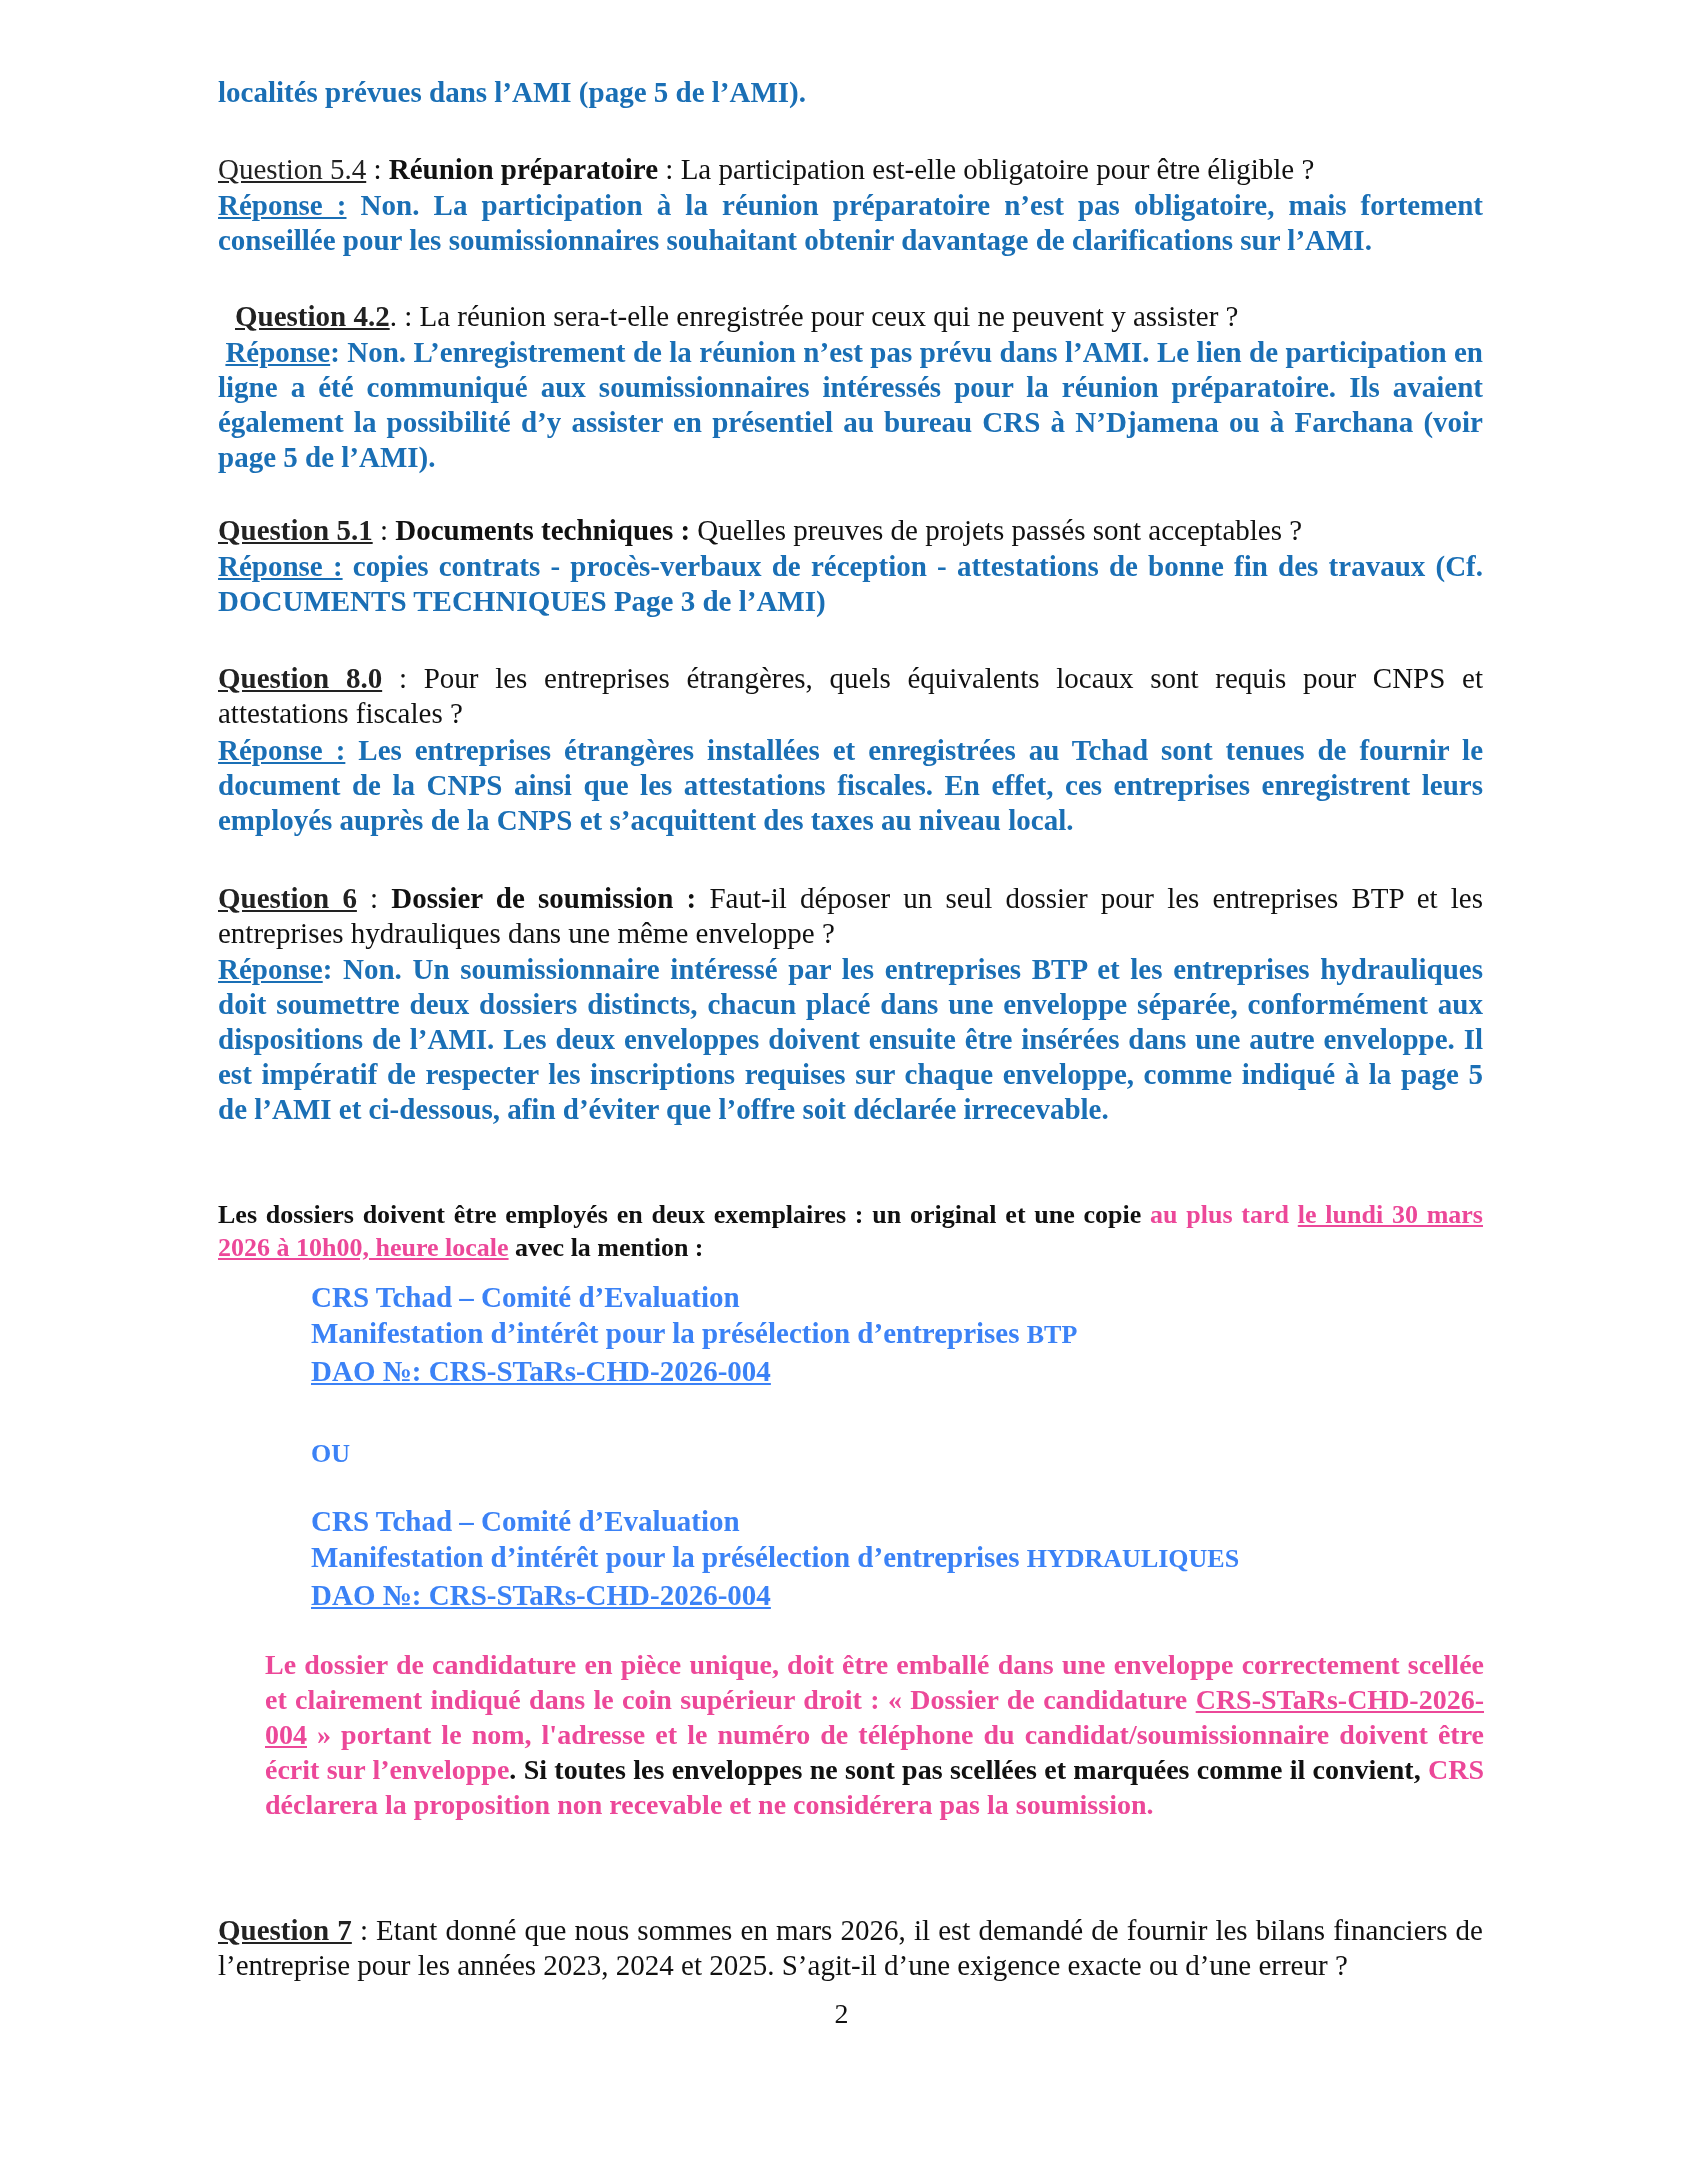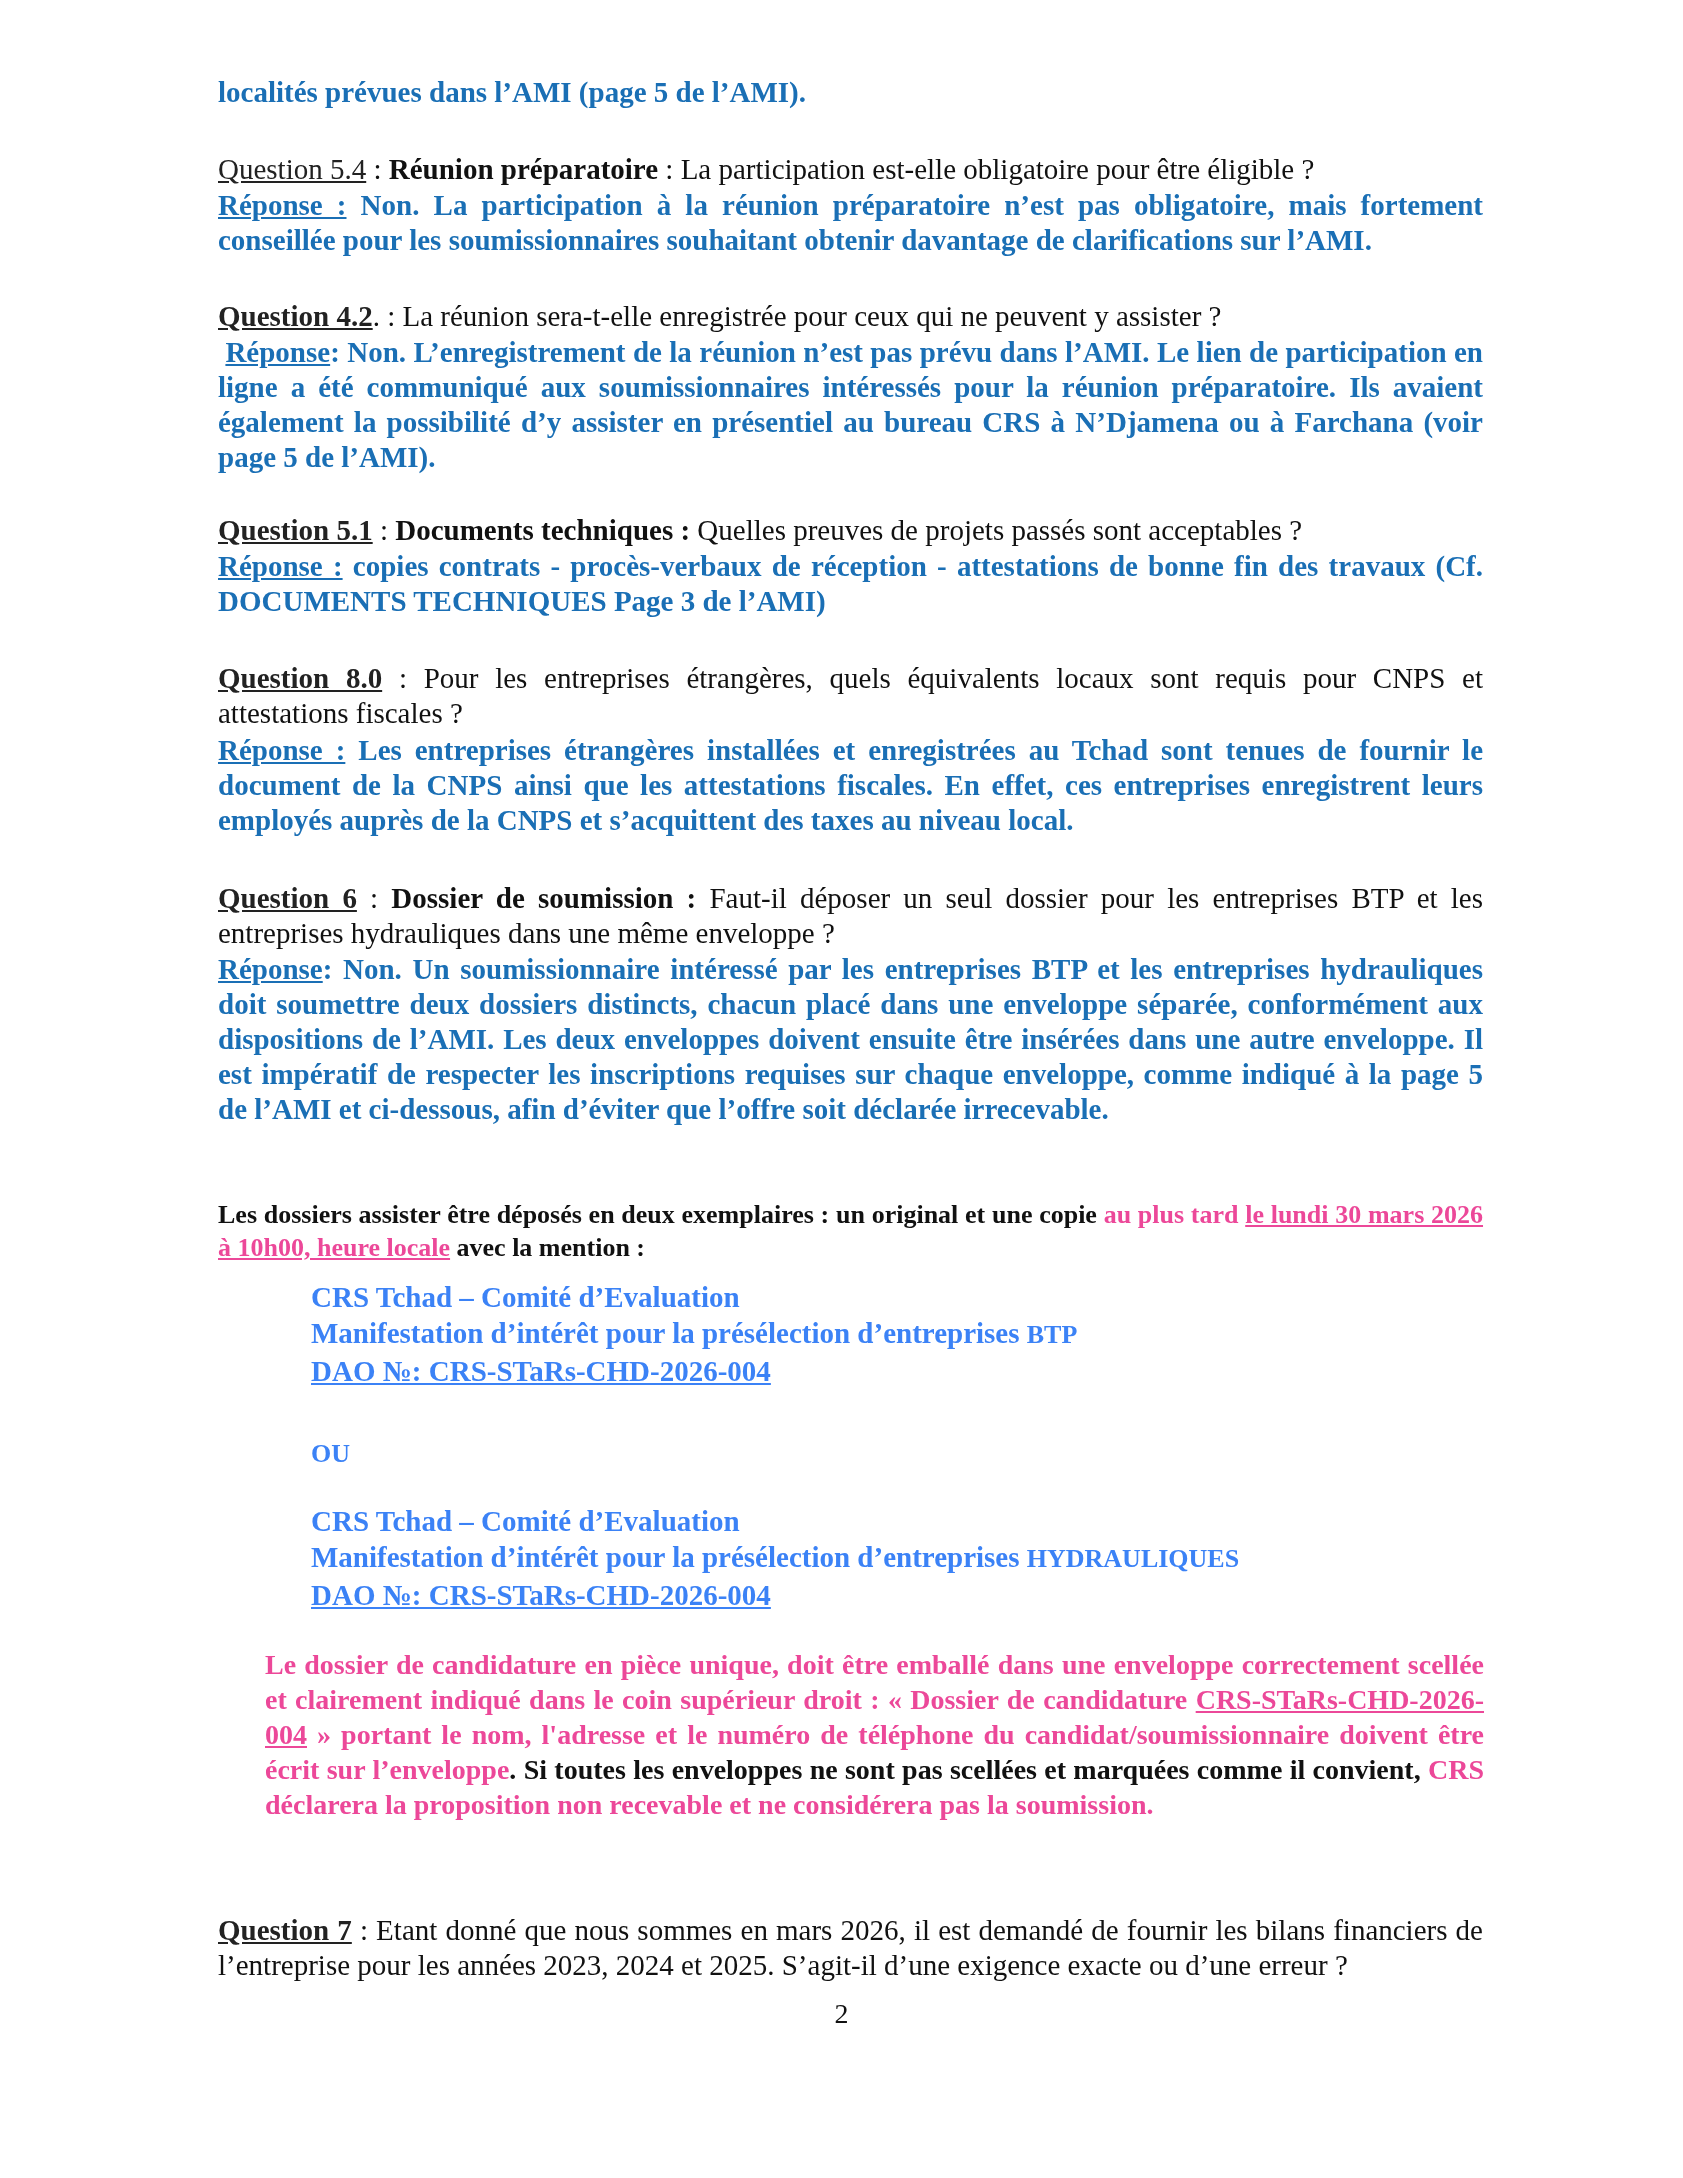--- a/index.html
+++ b/index.html
@@ -30,21 +30,21 @@
     <span>localités prévues dans l’AMI (page 5 de l’AMI).</span>
   </div>
 
   <div class="blk" style="top:152px;">
     <span class="q-label">Question 5.4</span><span> : </span><b>Réunion préparatoire</b><span> : La participation est-elle obligatoire pour être éligible ?</span>
   </div>
   <div class="blk blue just" style="top:188px;">
     <span class="rep-label">Réponse :</span><span> Non. La participation à la réunion préparatoire n’est pas obligatoire, mais fortement conseillée pour les soumissionnaires souhaitant obtenir davantage de clarifications sur l’AMI.</span>
   </div>
 
-  <div class="blk" style="top:299px;">
+  <div class="blk" style="top:299px;margin-left:17px;">
     <span class="q-label" style="font-weight:bold;">Question 4.2</span><span>. : La réunion sera-t-elle enregistrée pour ceux qui ne peuvent y assister ?</span>
   </div>
   <div class="blk blue just" style="top:335px;">
     &nbsp;<span class="rep-label">Réponse</span><span>: Non. L’enregistrement de la réunion n’est pas prévu dans l’AMI. Le lien de participation en ligne a été communiqué aux soumissionnaires intéressés pour la réunion préparatoire. Ils avaient également la possibilité d’y assister en présentiel au bureau CRS à N’Djamena ou à Farchana (voir page 5 de l’AMI).</span>
   </div>
 
   <div class="blk" style="top:513px;">
     <span class="q-label" style="font-weight:bold;">Question 5.1</span><span> : </span><b>Documents techniques :</b><span> Quelles preuves de projets passés sont acceptables ?</span>
   </div>
   <div class="blk blue just" style="top:549px;">
@@ -59,21 +59,21 @@
   </div>
 
   <div class="blk just" style="top:881px;">
     <span class="q-label" style="font-weight:bold;">Question 6</span><span> : </span><b>Dossier de soumission :</b><span> Faut-il déposer un seul dossier pour les entreprises BTP et les entreprises hydrauliques dans une même enveloppe ?</span>
   </div>
   <div class="blk blue just" style="top:952px;">
     <span class="rep-label">Réponse</span><span>: Non. Un soumissionnaire intéressé par les entreprises BTP et les entreprises hydrauliques doit soumettre deux dossiers distincts, chacun placé dans une enveloppe séparée, conformément aux dispositions de l’AMI. Les deux enveloppes doivent ensuite être insérées dans une autre enveloppe. Il est impératif de respecter les inscriptions requises sur chaque enveloppe, comme indiqué à la page 5 de l’AMI et ci-dessous, afin d’éviter que l’offre soit déclarée irrecevable.</span>
   </div>
 
   <div class="blk deposit blk-black just" style="top:1198px;">
-    <span>Les dossiers assister être déposés en deux exemplaires : un original et une copie </span><span class="red">au plus tard </span><span class="red ul">le lundi 30 mars 2026 à 10h00, heure locale</span><span> avec la mention :</span>
+    <span>Les dossiers doivent être employés en deux exemplaires : un original et une copie </span><span class="red">au plus tard </span><span class="red ul">le lundi 30 mars 2026 à 10h00, heure locale</span><span> avec la mention :</span>
   </div>
 
   <div class="addr" style="top:1279px;">
     <div>CRS Tchad – Comité d’Evaluation</div>
     <div><span>Manifestation d’intérêt pour la présélection d’entreprises </span><span class="small">BTP</span></div>
     <div><span class="ul">DAO №: CRS-STaRs-CHD-2026-004</span></div>
   </div>
 
   <div class="addr" style="top:1436px; font-size:26px;">OU</div>
 

